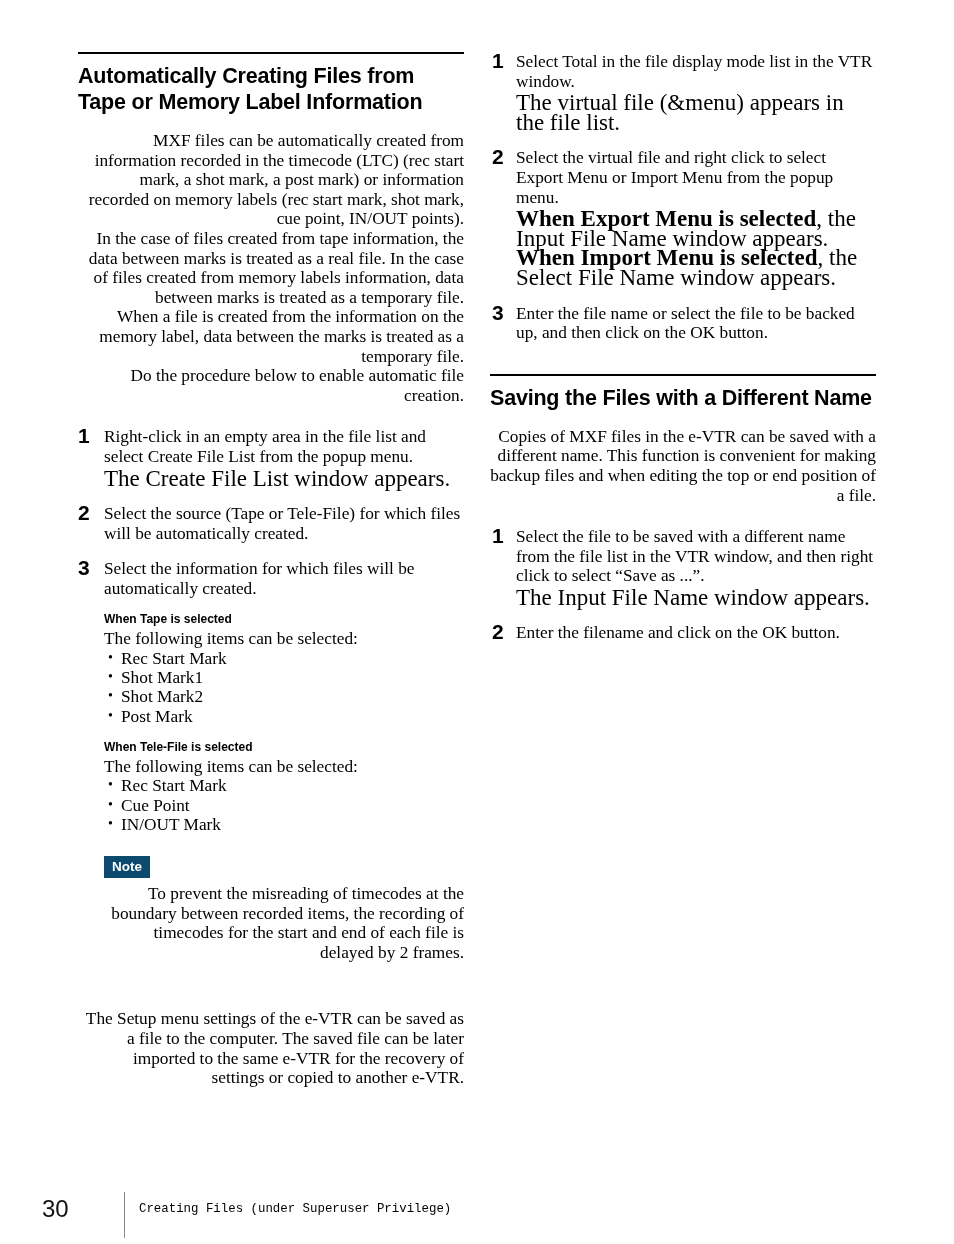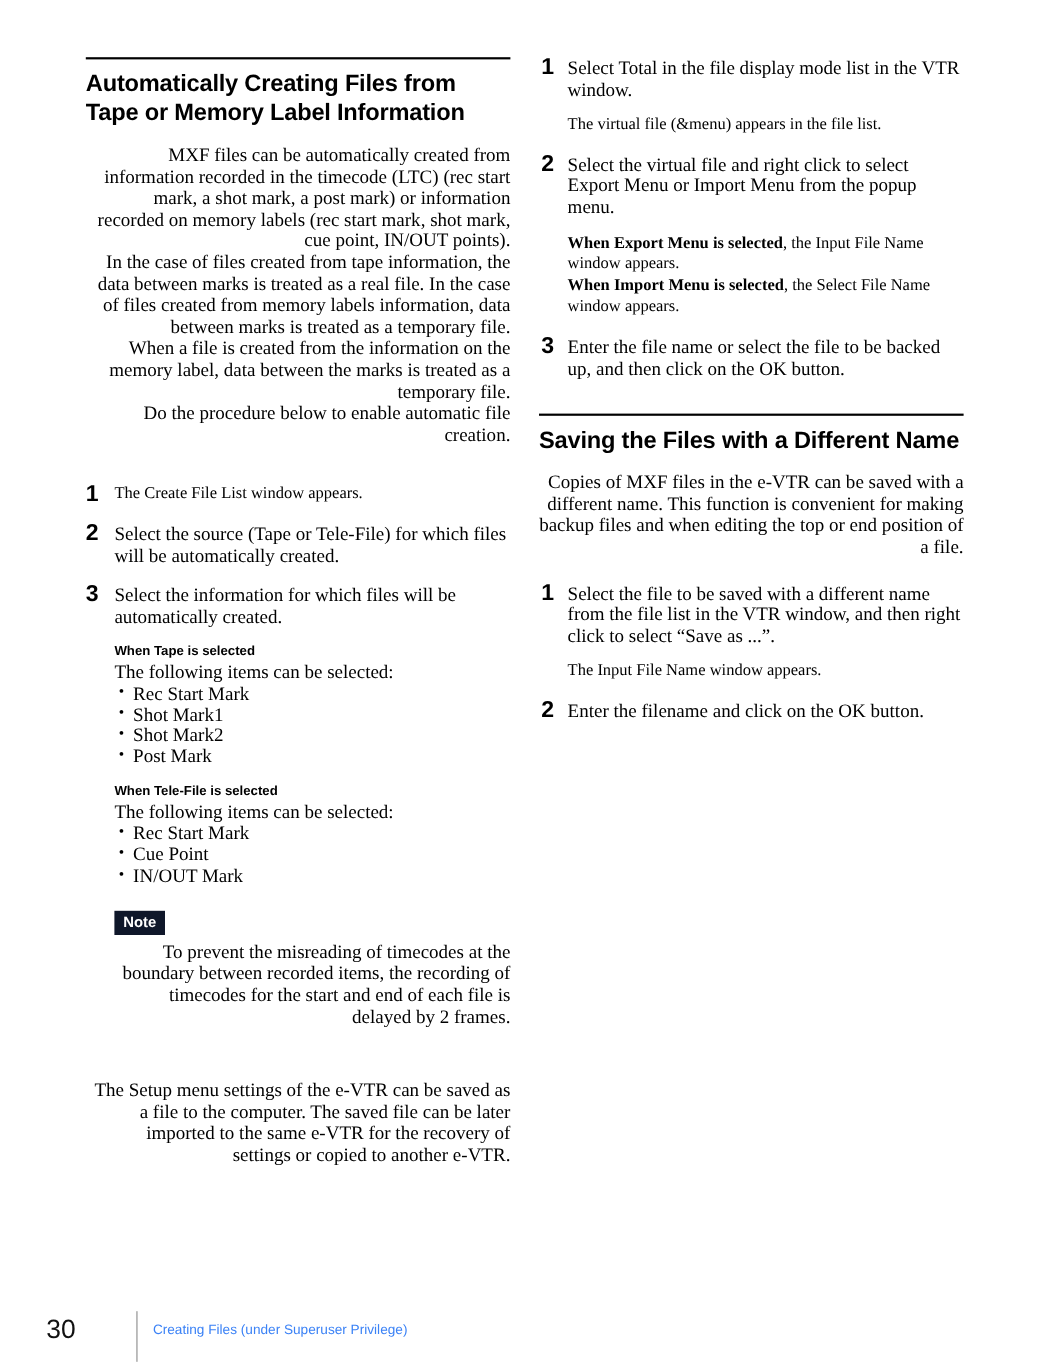--- a/index.html
+++ b/index.html
@@ -76,23 +76,23 @@
     font-weight: bold;
     font-size: 21px;
     line-height: 21px;
   }
   .step-right .step-num { left: 2px; }
   .step-body {
     font-size: 17.3px;
     line-height: 19.6px;
   }
   .step-note {
-    font-size: 15px;
+    font-size: 23px;
     line-height: 19.6px;
-    margin-top: 13px;
+    margin-top: 2px;
   }
 
   
   .sub-head {
     font-family: "Liberation Sans", sans-serif;
     font-weight: bold;
     font-size: 12px;
     line-height: 20px;
     margin: 0;
   }
@@ -117,21 +117,21 @@
     content: "\2022";
     position: absolute;
     left: 4px;
     top: -1px;
     font-size: 14px;
   }
 
   
   .note-badge {
     display: inline-block;
-    background: #0f172a;
+    background: #0c4a6e;
     color: #fff;
     font-family: "Liberation Sans", sans-serif;
     font-weight: bold;
     font-size: 13.5px;
     line-height: 13.5px;
     padding: 4px 8px 4.5px 8px;
     margin: 0 0 6px 0;
   }
 
   b.serif-bold { font-weight: bold; }
@@ -158,24 +158,24 @@
     left: 82px;
     top: -4px;
     width: 0;
     height: 46px;
     border-left: 1px solid #8a8a8a;
   }
   .footer-text {
     position: absolute;
     left: 97px;
     top: 6px;
-    font-family: Liberation Sans, sans-serif;
+    font-family: Liberation Mono, monospace;
     font-size: 12.4px;
     line-height: 14px;
-    color: #3b82f6;
+    color: #000000;
   }
 </style>
 </head>
 <body>
 
 <div class="page">
 
   <div class="col col-left">
 
     <div class="section">
@@ -187,20 +187,21 @@
 
     <p class="body">MXF files can be automatically created from information recorded in the timecode (LTC) (rec start mark, a shot mark, a post mark) or information recorded on memory labels (rec start mark, shot mark, cue point, IN/OUT points).</p>
     <p class="body">In the case of files created from tape information, the data between marks is treated as a real file. In the case of files created from memory labels information, data between marks is treated as a temporary file.</p>
     <p class="body">When a file is created from the information on the memory label, data between the marks is treated as a temporary file.</p>
     <p class="body">Do the procedure below to enable automatic file creation.</p>
 
     <div class="gap-lg"></div>
 
     <div class="step">
       <div class="step-num">1</div>
+      <div class="step-body">Right-click in an empty area in the file list and select Create File List from the popup menu.</div>
       <div class="step-note">The Create File List window appears.</div>
     </div>
 
     <div class="gap-md"></div>
 
     <div class="step">
       <div class="step-num">2</div>
       <div class="step-body">Select the source (Tape or Tele-File) for which files will be automatically created.</div>
     </div>
 

